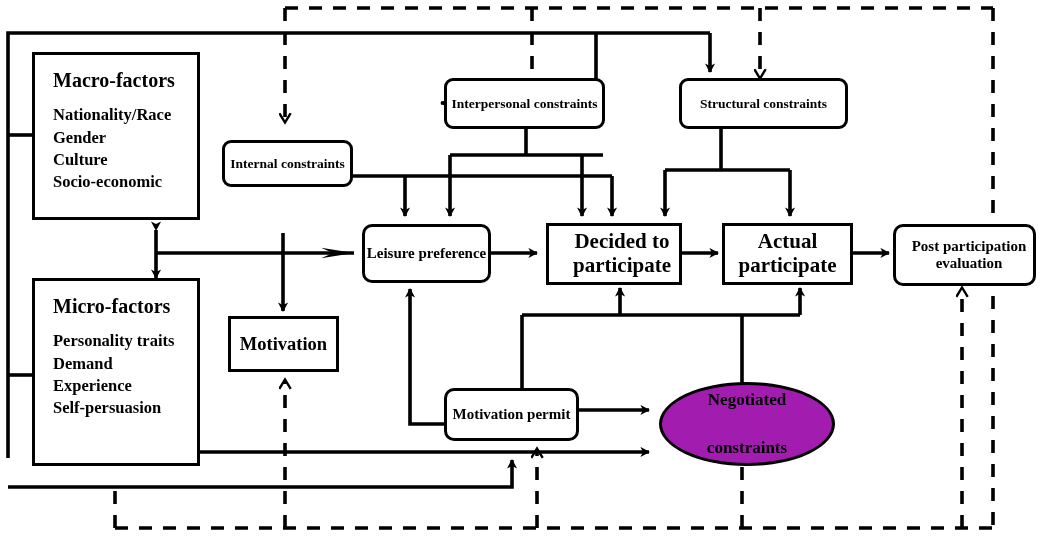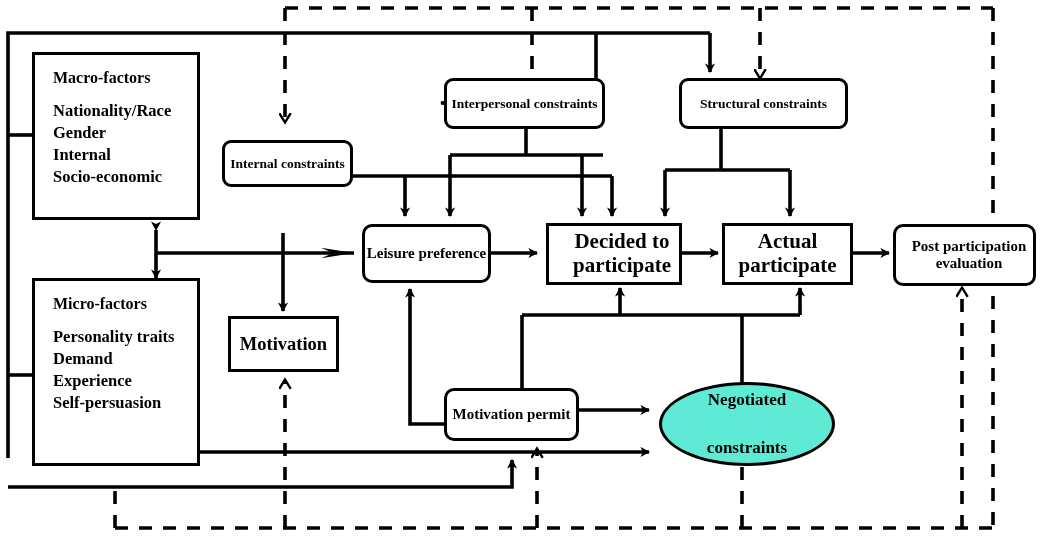--- a/index.html
+++ b/index.html
@@ -5,27 +5,27 @@
   html,body{margin:0;padding:0;background:#ffffff;}
   #stage{position:relative;width:1052px;height:536px;background:#fff;
          font-family:"Liberation Serif","DejaVu Serif",serif;}
   svg{position:absolute;left:0;top:0;width:1052px;height:536px;}
   .node{position:absolute;box-sizing:border-box;border:3px solid #000;background:#fff;
         display:flex;align-items:center;justify-content:center;text-align:center;
         font-weight:bold;color:#000;line-height:1.12;}
   .rounded{border-radius:9px;}
   .panel{align-items:flex-start;justify-content:flex-start;text-align:left;
          flex-direction:column;padding:14px 0 0 18px;}
-  .panel .ttl{font-size:16px;font-weight:bold;margin-bottom:13px;}
+  .panel .ttl{font-size:20px;font-weight:bold;margin-bottom:13px;}
   .panel .li{font-size:16.5px;font-weight:bold;line-height:1.34;}
   .f11{font-size:13.5px;}
   .f13{font-size:15px;border-radius:10px;}
   .f16{font-size:18.5px;}
   .f19{font-size:21px;}
-  .ellipse{position:absolute;border:3.5px solid #000;border-radius:50%;background:#5eead4;
+  .ellipse{position:absolute;border:3.5px solid #000;border-radius:50%;background:#a21caf;
            display:flex;align-items:center;justify-content:center;text-align:center;
            font-weight:bold;font-size:17px;line-height:1.2;color:#000;box-sizing:border-box;gap:27px;}
 </style>
 </head>
 <body>
 
 <div id="stage">
 
   <svg viewBox="0 0 1052 536">
     <defs>
@@ -103,21 +103,21 @@
       <path d="M537,528 L537,449" marker-end="url(#ahd)"></path>
       <path d="M742,528 L742,448" marker-end="url(#ahd)"></path>
       <path d="M962,528 L962,288" marker-end="url(#ahd)"></path>
     </g>
   </svg>
 
   <div class="node panel" style="left:32px;top:52px;width:168px;height:168px;">
     <div class="ttl">Macro-factors</div>
     <div class="li">Nationality/Race</div>
     <div class="li">Gender</div>
-    <div class="li">Internal</div>
+    <div class="li">Culture</div>
     <div class="li">Socio-economic</div>
   </div>
 
   <div class="node panel" style="left:32px;top:278px;width:168px;height:188px;">
     <div class="ttl">Micro-factors</div>
     <div class="li">Personality traits</div>
     <div class="li">Demand</div>
     <div class="li">Experience</div>
     <div class="li">Self-persuasion</div>
   </div>

